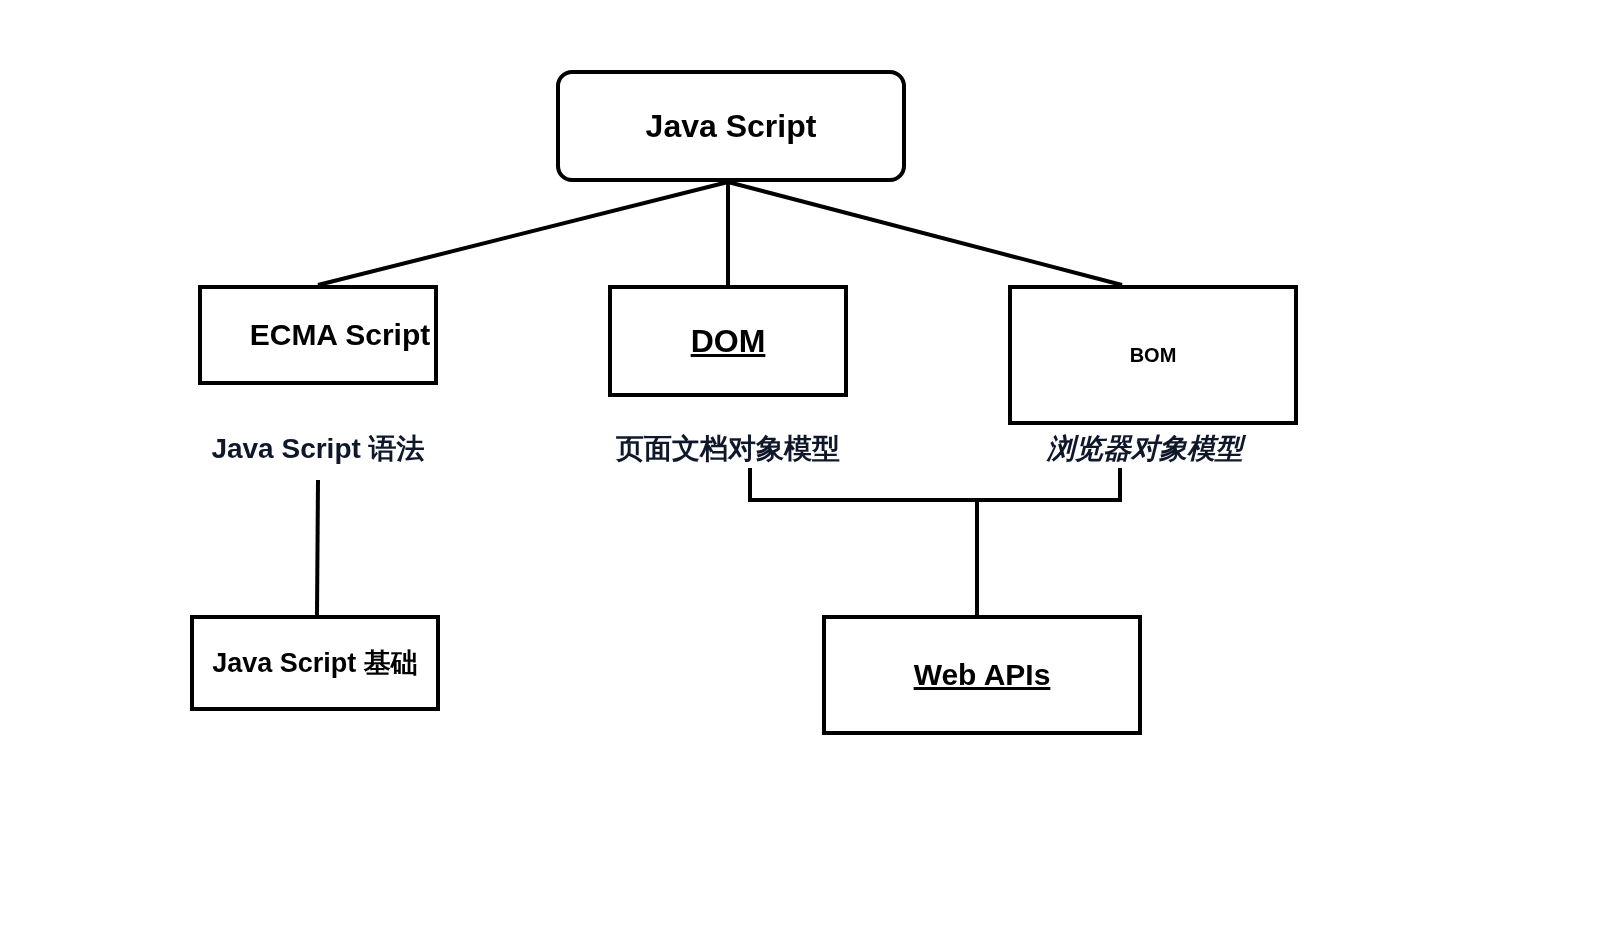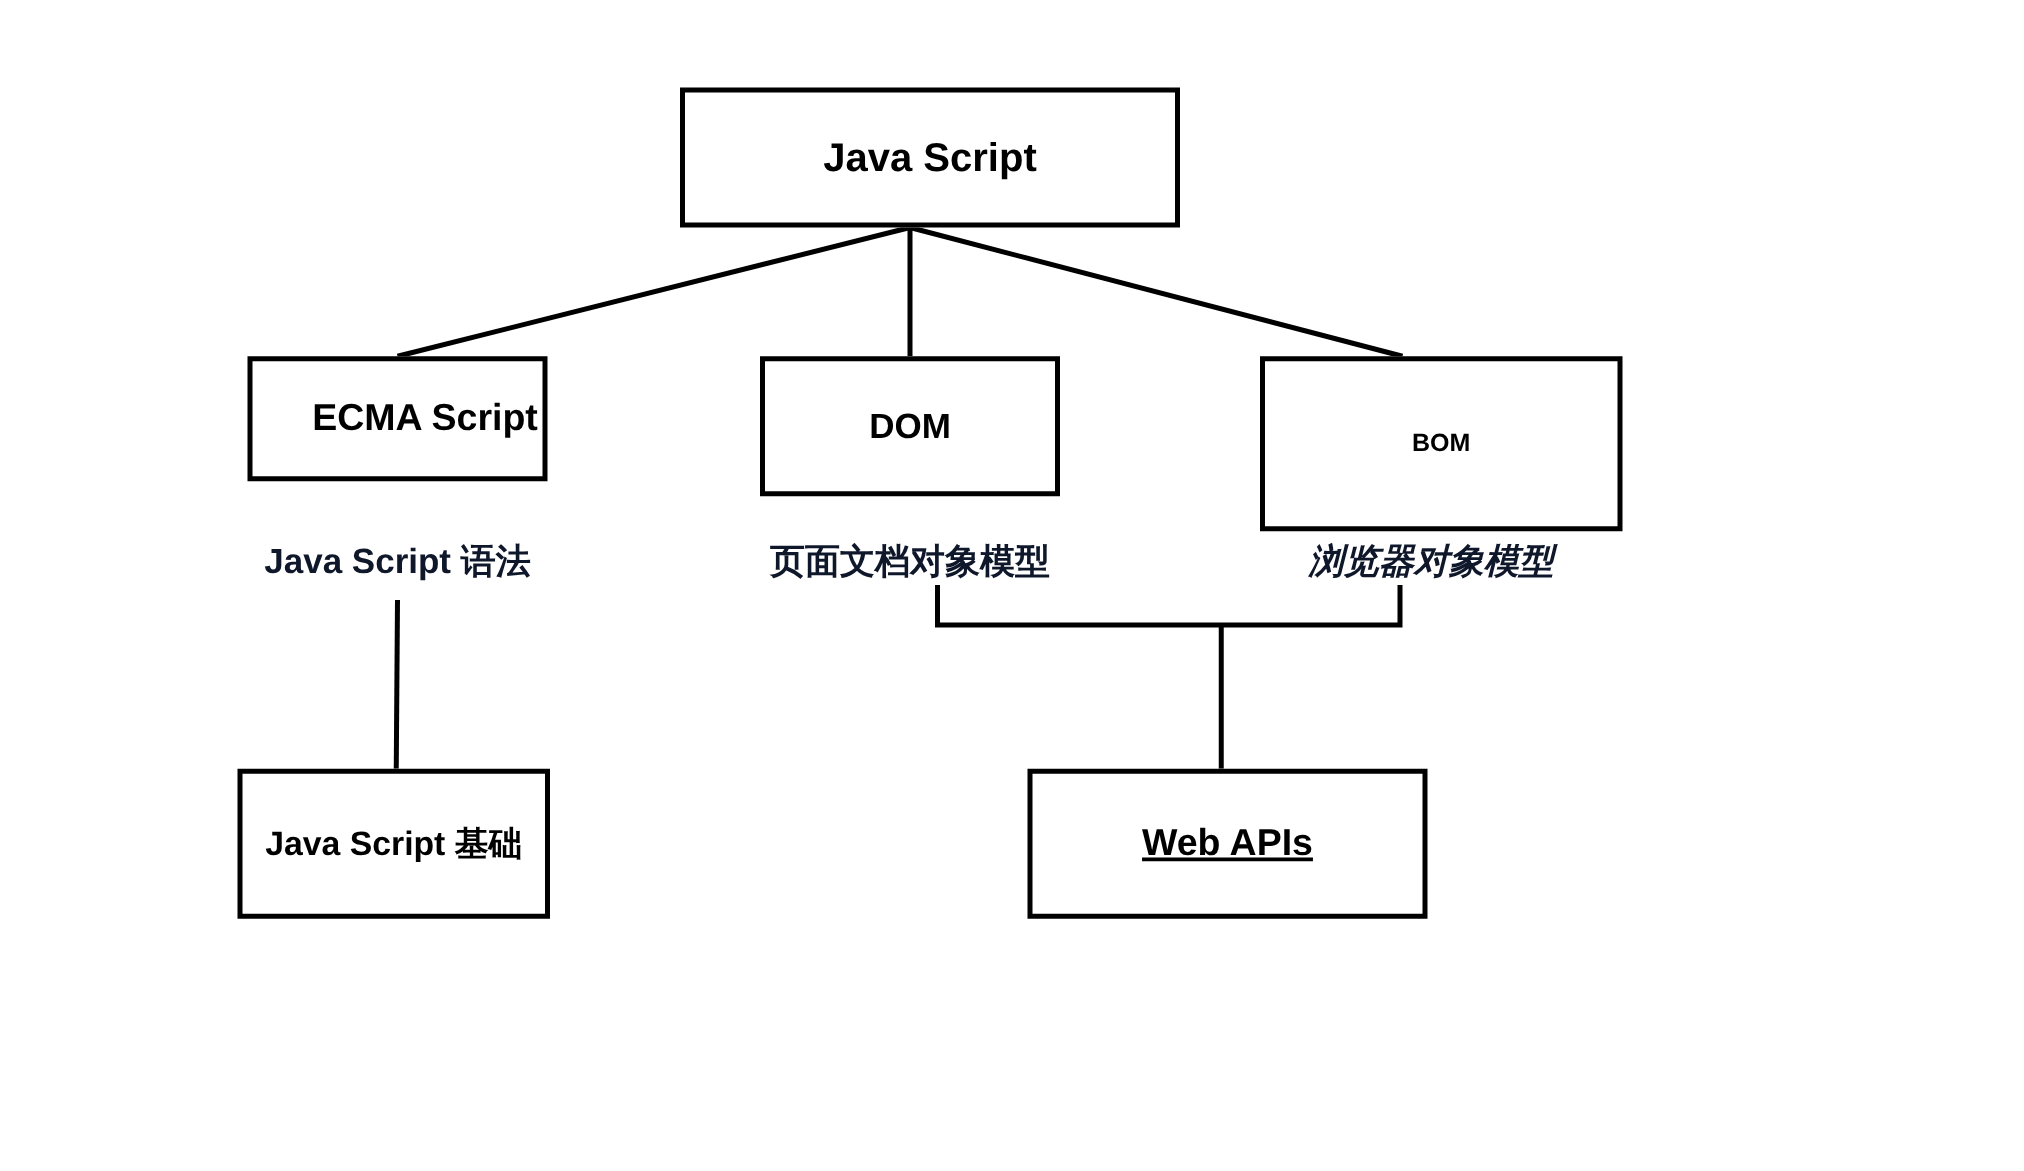--- a/index.html
+++ b/index.html
@@ -48,47 +48,47 @@
   <line x1="728" y1="182" x2="318" y2="285"></line>
   <line x1="728" y1="182" x2="728" y2="285"></line>
   <line x1="728" y1="182" x2="1122" y2="285"></line>
 
   <line x1="318" y1="480" x2="317" y2="615"></line>
 
   <path d="M 750 468 L 750 500 L 1120 500 L 1120 468"></path>
   <line x1="977" y1="500" x2="977" y2="615"></line>
 </svg>
 
-<div class="box" style="left:544px; top:70px; width:400px; height:112px; font-size:32px;">
+<div class="box" style="left:556px; top:70px; width:350px; height:112px; font-size:32px;border-radius:16px;">
   <span>Java Script</span>
 </div>
 
 <div class="box" style="left:198px; top:285px; width:240px; height:100px; font-size:30px;padding-left:44px;">
   <span>ECMA Script</span>
 </div>
 
-<div class="box" style="left:608px; top:285px; width:240px; height:112px; font-size:28px;">
+<div class="box" style="left:608px; top:285px; width:240px; height:112px; font-size:32px;text-decoration:underline;">
   <span>DOM</span>
 </div>
 
 <div class="box" style="left:1008px; top:285px; width:290px; height:140px; font-size:20px;">
   <span>BOM</span>
 </div>
 
 <div class="label" style="left:198px; top:430px; width:240px; font-size:28px;">
   <span>Java Script 语法</span>
 </div>
 
 <div class="label" style="left:608px; top:430px; width:240px; font-size:28px;">
   <span>页面文档对象模型</span>
 </div>
 
 <div class="label" style="left:1030px; top:430px; width:230px; font-size:28px;font-style:italic;">
   <span>浏览器对象模型</span>
 </div>
 
-<div class="box" style="left:190px; top:615px; width:250px; height:120px; font-size:27px;justify-content:center;">
+<div class="box" style="left:190px; top:615px; width:250px; height:96px; font-size:27px;justify-content:center;">
   <span>Java Script 基础</span>
 </div>
 
 <div class="box" style="left:822px; top:615px; width:320px; height:120px; font-size:30px;text-decoration:underline;">
   <span>Web APIs</span>
 </div>
 
 </body></html>

